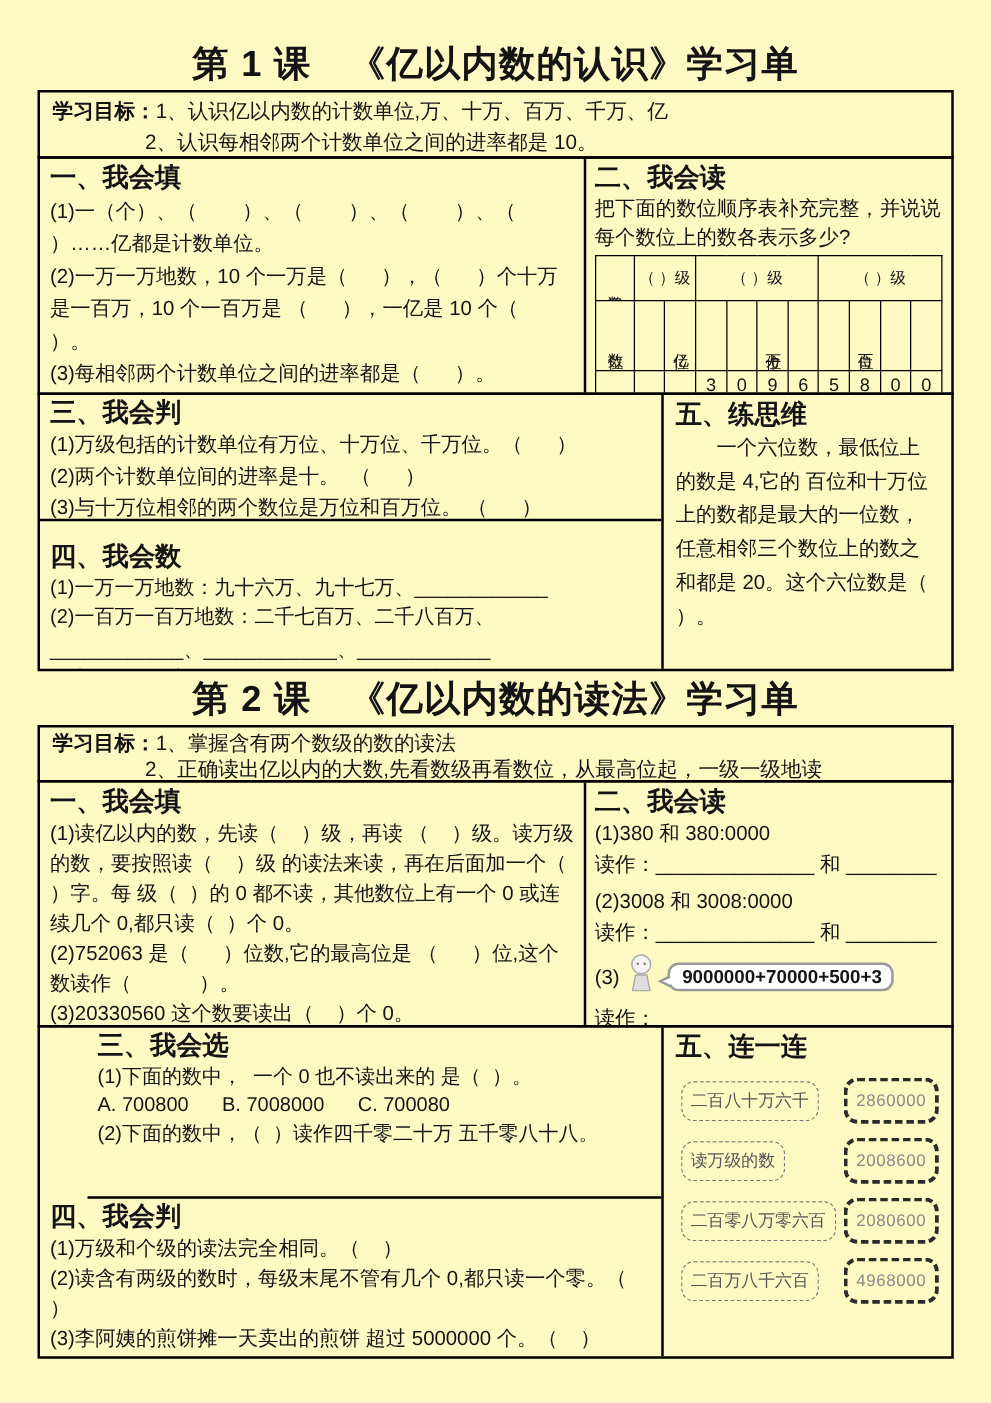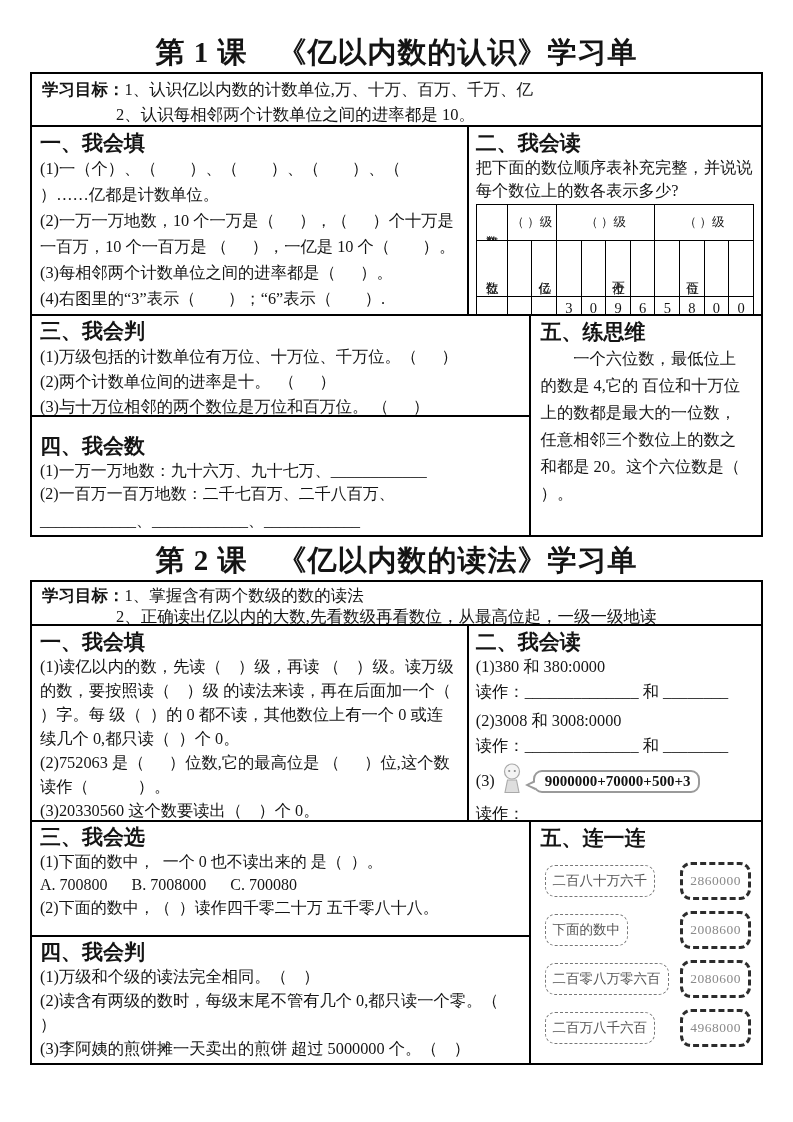--- a/index.html
+++ b/index.html
@@ -1,20 +1,20 @@
 <!DOCTYPE html>
 <html><head>
 <meta charset="utf-8">
 <style>
   * { box-sizing: border-box; margin: 0; padding: 0; }
   html,body { background:#e8e8e8; }
   #sheet {
     width: 793px; height: 1122px; margin: 0 auto;
-    background: #ffffff; color: #141414;
-    font-family: Liberation Serif, serif;
+    background: #fef9c3; color: #141414;
+    font-family: Liberation Sans, sans-serif;
     overflow: hidden;
   }
   .content { width: 733px; margin: 0 30px; }
 
   .title { text-align:center; font-size:29px; font-weight:700; line-height:38px; letter-spacing:1px; }
   .title1 { padding-top: 33px; }
   .title2 { padding-top: 4px; }
 
   .goalbox { border:2px solid #000; padding:3px 8px 12px 10px; font-size:16.5px; margin-top:1px; }
   .goalbox1 { height:55px; line-height:25px; }
@@ -26,21 +26,21 @@
   .rowA1 { height:191px; }
   .rowA2 { height:198px; }
   .aLeft { width:438px; border-right:2px solid #000; padding:3px 8px; overflow:hidden; }
   .aRight { width:293px; padding:3px 7px; overflow:hidden; }
 
   .rowBC { display:flex; border:2px solid #000; margin-top:-2px; }
   .bcLeft { width:500px; border-right:2px solid #000; }
   .bcRight { width:231px; padding:3px 10px; overflow:hidden; }
   .cellThree1 { height:101px; border-bottom:2px solid #000; padding:2px 8px; overflow:hidden; }
   .cellFour1  { height:118px; padding:16px 8px; overflow:hidden; }
-  .cellThree2 { height:115px; border-bottom:2px solid #000; padding:2px 8px; overflow:hidden; }
+  .cellThree2 { height:137px; border-bottom:2px solid #000; padding:2px 8px; overflow:hidden;margin-left:38px; }
   .cellFour2  { height:126px; padding:2px 8px; overflow:hidden; }
 
   .h { font-size:21px; font-weight:700; line-height:26px; }
   .t { font-size:16.3px; line-height:26px; white-space:pre-wrap; }
   .tight  .t { line-height:24px; }
   .tighter .t { line-height:23px; font-size:16px; }
   .gapTop { margin-top:4px; }
   .indent { text-indent:2em; line-height:27px; }
 
   
@@ -217,21 +217,21 @@
           <p class="t" style="line-height:24px">(3)李阿姨的煎饼摊一天卖出的煎饼 超过 5000000 个。（    ）</p>
         </div>
       </div>
       <div class="bcRight">
         <p class="h">五、连一连</p>
         <div class="mrow">
           <span class="mword">二百八十万六千</span>
           <span class="mnum">2860000</span>
         </div>
         <div class="mrow">
-          <span class="mword">下面的数中</span>
+          <span class="mword">读万级的数</span>
           <span class="mnum">2008600</span>
         </div>
         <div class="mrow">
           <span class="mword">二百零八万零六百</span>
           <span class="mnum">2080600</span>
         </div>
         <div class="mrow">
           <span class="mword">二百万八千六百</span>
           <span class="mnum">4968000</span>
         </div>

